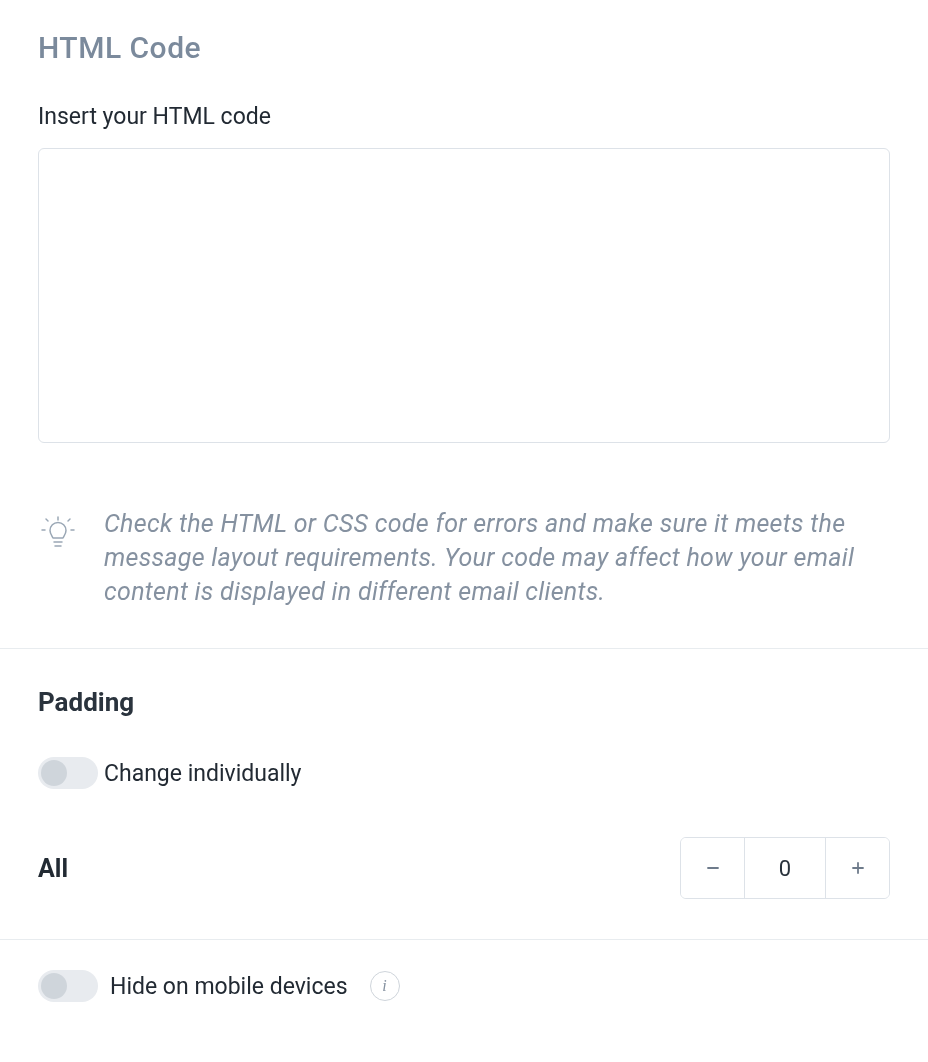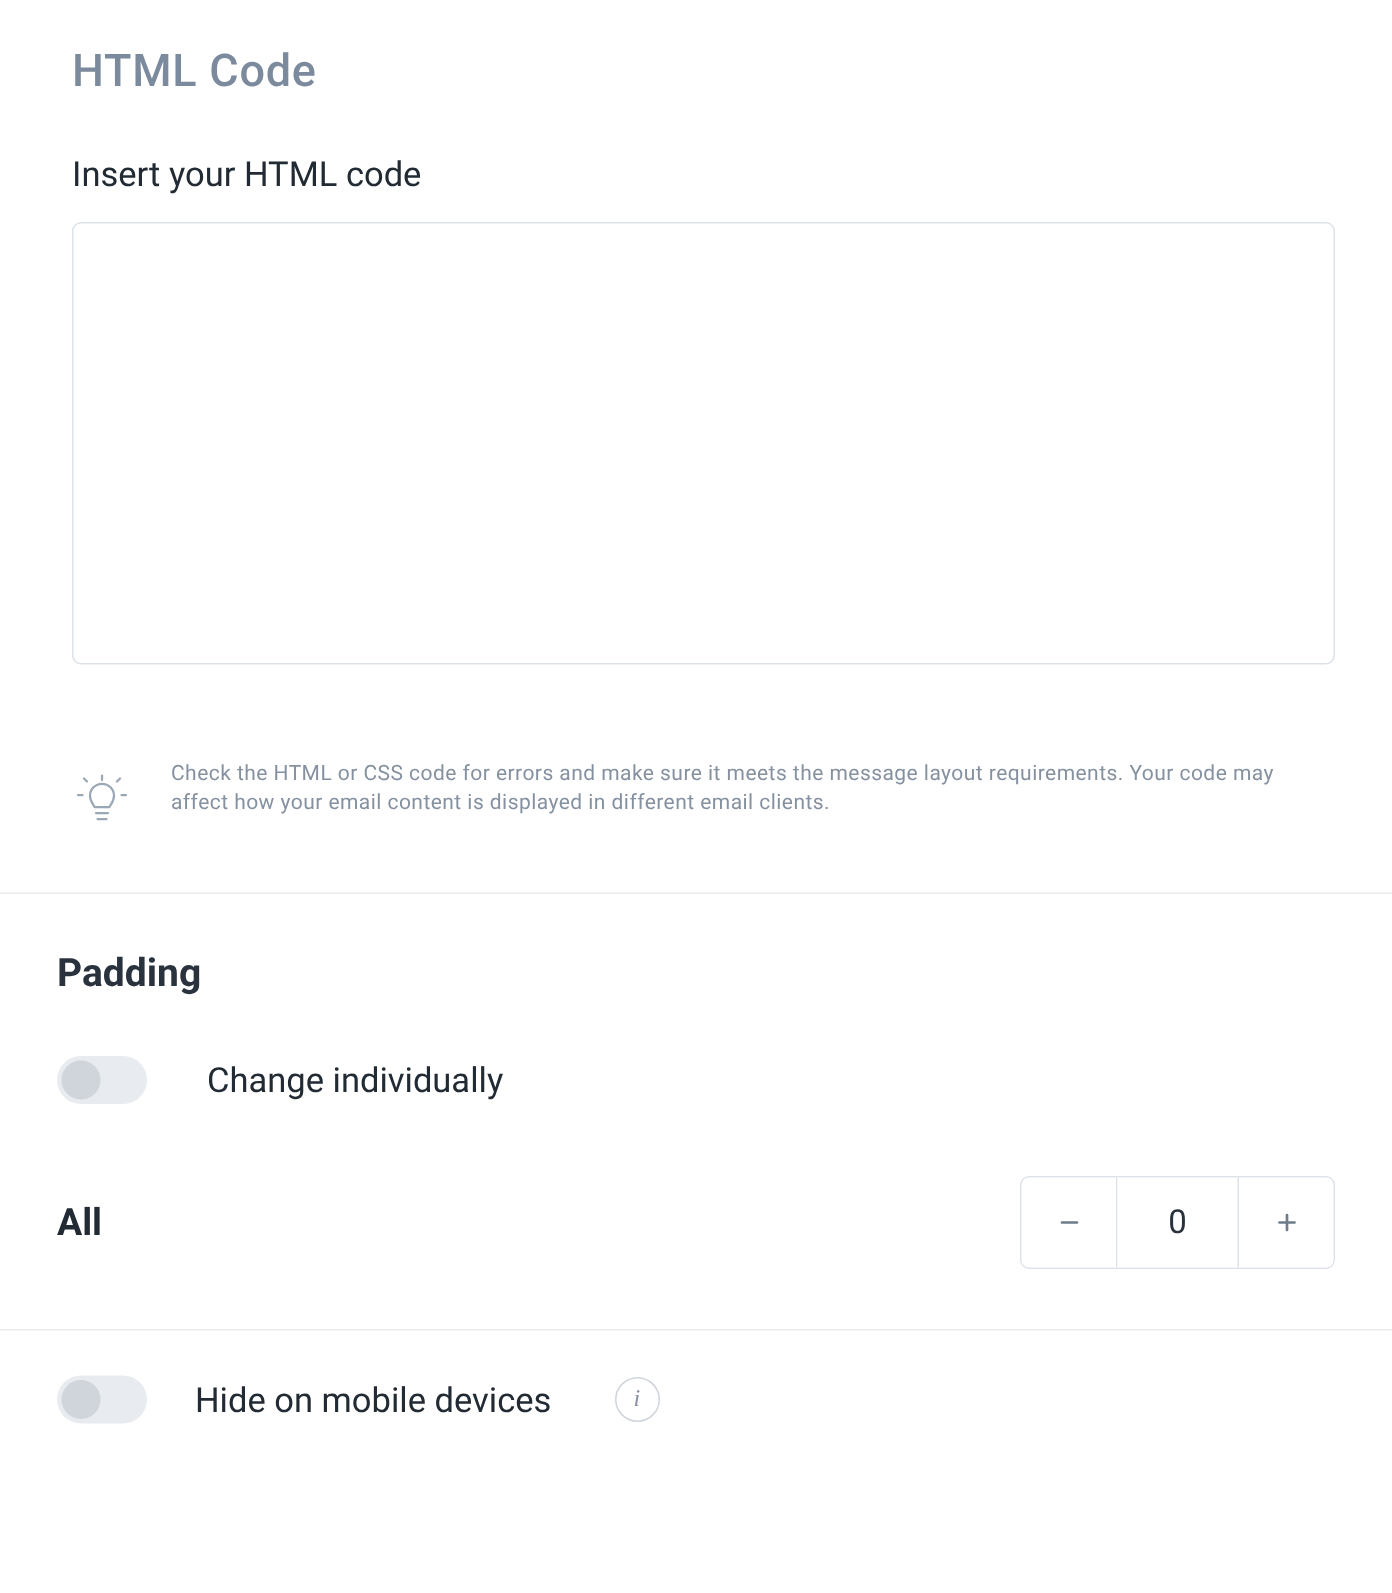--- a/index.html
+++ b/index.html
@@ -8,21 +8,21 @@
       padding: 0;
     }
     body {
       font-family: -apple-system, BlinkMacSystemFont, "Segoe UI", Roboto, Helvetica, Arial, sans-serif;
       background: #ffffff;
       width: 928px;
       height: 1062px;
       color: #2d3748;
     }
     .section {
-      padding: 30px 38px 40px 48px;
+      padding: 30px 38px 40px 38px;
     }
     .section-title {
       font-size: 30px;
       font-weight: 500;
       color: #7b8a9c;
       letter-spacing: 0.5px;
       margin-bottom: 38px;
     }
     .field-label {
       font-size: 23px;
@@ -52,41 +52,42 @@
       flex: 0 0 auto;
       width: 40px;
       height: 40px;
       display: flex;
       align-items: center;
       justify-content: center;
       color: #9aa7b5;
       margin-top: 8px;
     }
     .hint-text {
-      font-size: 14px;
+      font-size: 25px;
       line-height: 1.35;
       color: #8591a0;
       letter-spacing: 0.3px;
+      font-style: italic;
     }
     .divider {
       border-top: 1px solid #e8ecef;
     }
     .padding-section {
       padding: 38px 38px 40px 38px;
     }
     .padding-title {
       font-size: 26px;
       font-weight: 700;
       color: #2a333d;
       margin-bottom: 40px;
     }
     .toggle-row {
       display: flex;
       align-items: center;
-      gap: 40px;
+      gap: 6px;
       margin-bottom: 48px;
     }
     .toggle {
       position: relative;
       width: 60px;
       height: 32px;
       background: #e8ebef;
       border-radius: 16px;
       cursor: pointer;
       flex: 0 0 auto;
@@ -148,21 +149,21 @@
       font-size: 22px;
       color: #2a333d;
       background: #fff;
     }
     .hide-section {
       padding: 30px 38px 30px 38px;
     }
     .hide-row {
       display: flex;
       align-items: center;
-      gap: 32px;
+      gap: 12px;
     }
     .info-icon {
       width: 30px;
       height: 30px;
       border: 1px solid #cfd5db;
       border-radius: 50%;
       display: flex;
       align-items: center;
       justify-content: center;
       font-style: italic;

